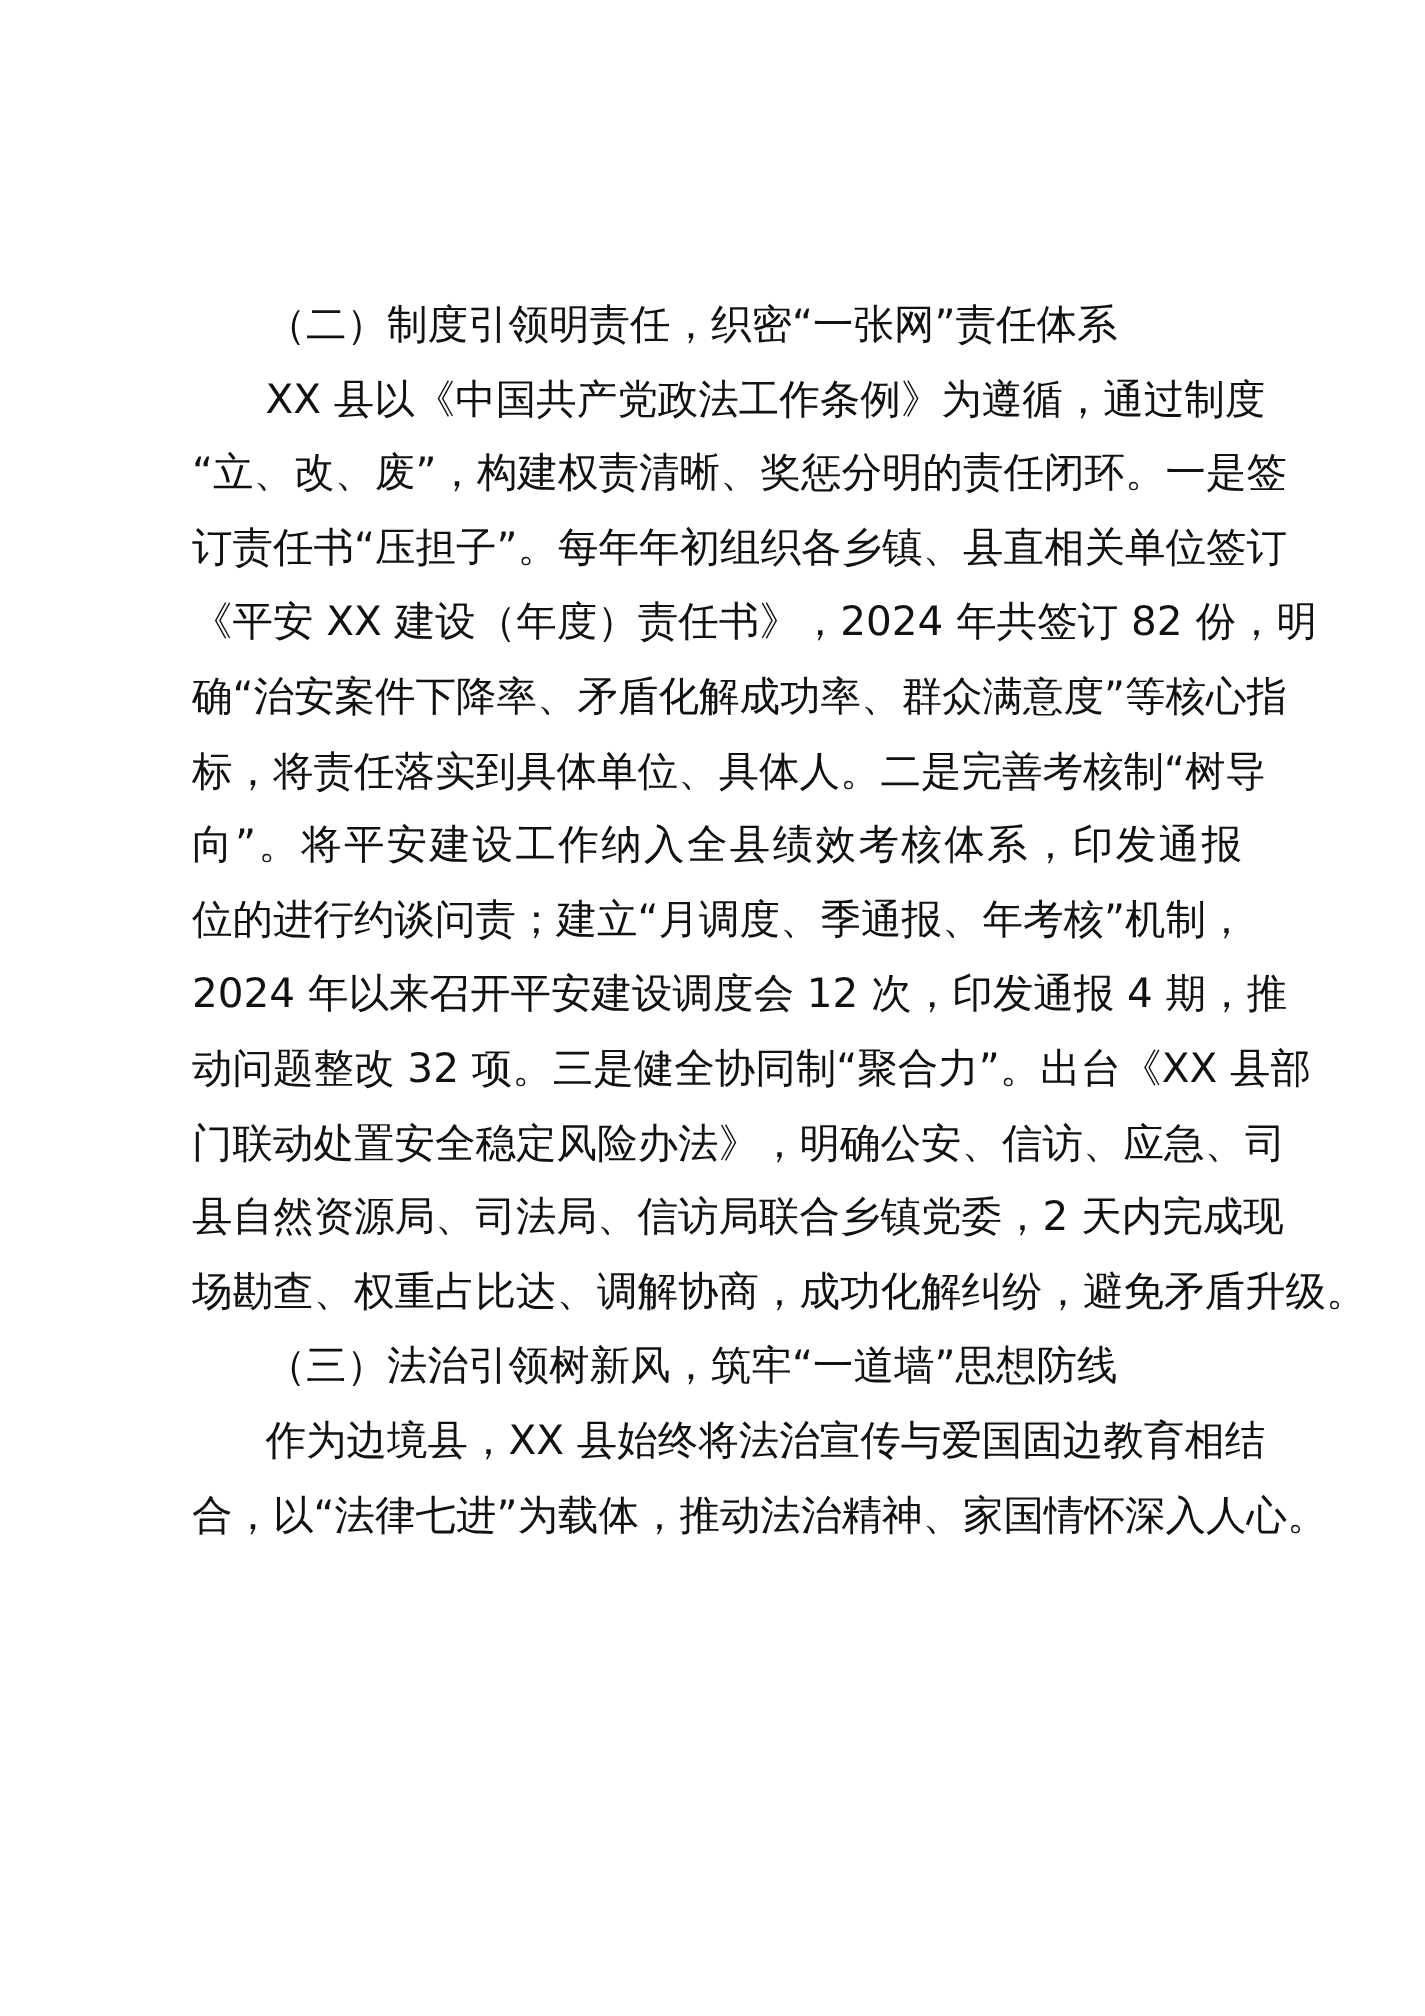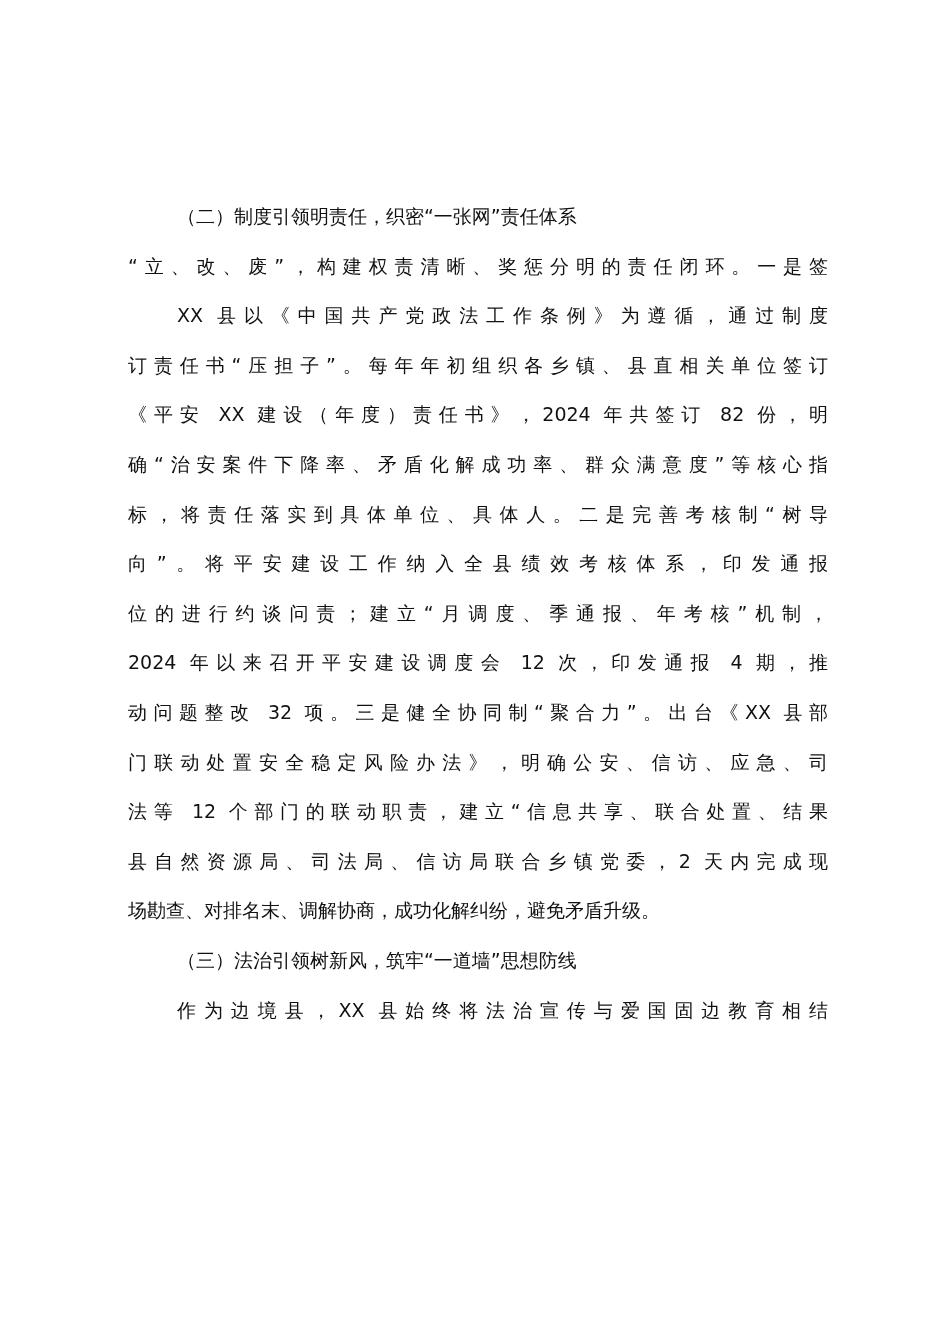--- a/index.html
+++ b/index.html
@@ -12,21 +12,21 @@
       height: 1344px;
       position: relative;
       overflow: hidden;
     }
     .page {
       position: absolute;
       left: 128px;
       top: 192px;
       width: 700px;
       font-family: "DejaVu Sans", sans-serif;
-      font-size: 19px;
+      font-size: 27px;
       line-height: 49.6px;
       color: #111111;
     }
     .line {
       display: block;
       white-space: nowrap;
       height: 49.6px;
     }
     .line.justify {
       text-align: justify;
@@ -37,29 +37,29 @@
     }
     .heading {
       padding-left: 49px;
     }
   </style>
 </head>
 <body>
 
 <div class="page">
   <span class="line heading">（二）制度引领明责任，织密“一张网”责任体系</span>
+  <span class="line justify indent">XX 县以《中国共产党政法工作条例》为遵循，通过制度</span>
   <span class="line justify">“立、改、废”，构建权责清晰、奖惩分明的责任闭环。一是签</span>
-  <span class="line justify indent">XX 县以《中国共产党政法工作条例》为遵循，通过制度</span>
   <span class="line justify">订责任书“压担子”。每年年初组织各乡镇、县直相关单位签订</span>
   <span class="line justify">《平安 XX 建设（年度）责任书》，2024 年共签订 82 份，明</span>
   <span class="line justify">确“治安案件下降率、矛盾化解成功率、群众满意度”等核心指</span>
   <span class="line justify">标，将责任落实到具体单位、具体人。二是完善考核制“树导</span>
   <span class="line justify">向”。将平安建设工作纳入全县绩效考核体系，印发通报</span>
   <span class="line justify">位的进行约谈问责；建立“月调度、季通报、年考核”机制，</span>
   <span class="line justify">2024 年以来召开平安建设调度会 12 次，印发通报 4 期，推</span>
   <span class="line justify">动问题整改 32 项。三是健全协同制“聚合力”。出台《XX 县部</span>
   <span class="line justify">门联动处置安全稳定风险办法》，明确公安、信访、应急、司</span>
-  <span class="line justify">法等 12 个部门的联动职责，建立“信息共享、联合处置、结果</span>
   <span class="line justify">县自然资源局、司法局、信访局联合乡镇党委，2 天内完成现</span>
-  <span class="line">场勘查、对排名末、调解协商，成功化解纠纷，避免矛盾升级。</span>
+  <span class="line">场勘查、权重占比达、调解协商，成功化解纠纷，避免矛盾升级。</span>
   <span class="line heading">（三）法治引领树新风，筑牢“一道墙”思想防线</span>
   <span class="line justify indent">作为边境县，XX 县始终将法治宣传与爱国固边教育相结</span>
+  <span class="line">合，以“法律七进”为载体，推动法治精神、家国情怀深入人心。</span>
 </div>
 
 </body></html>

